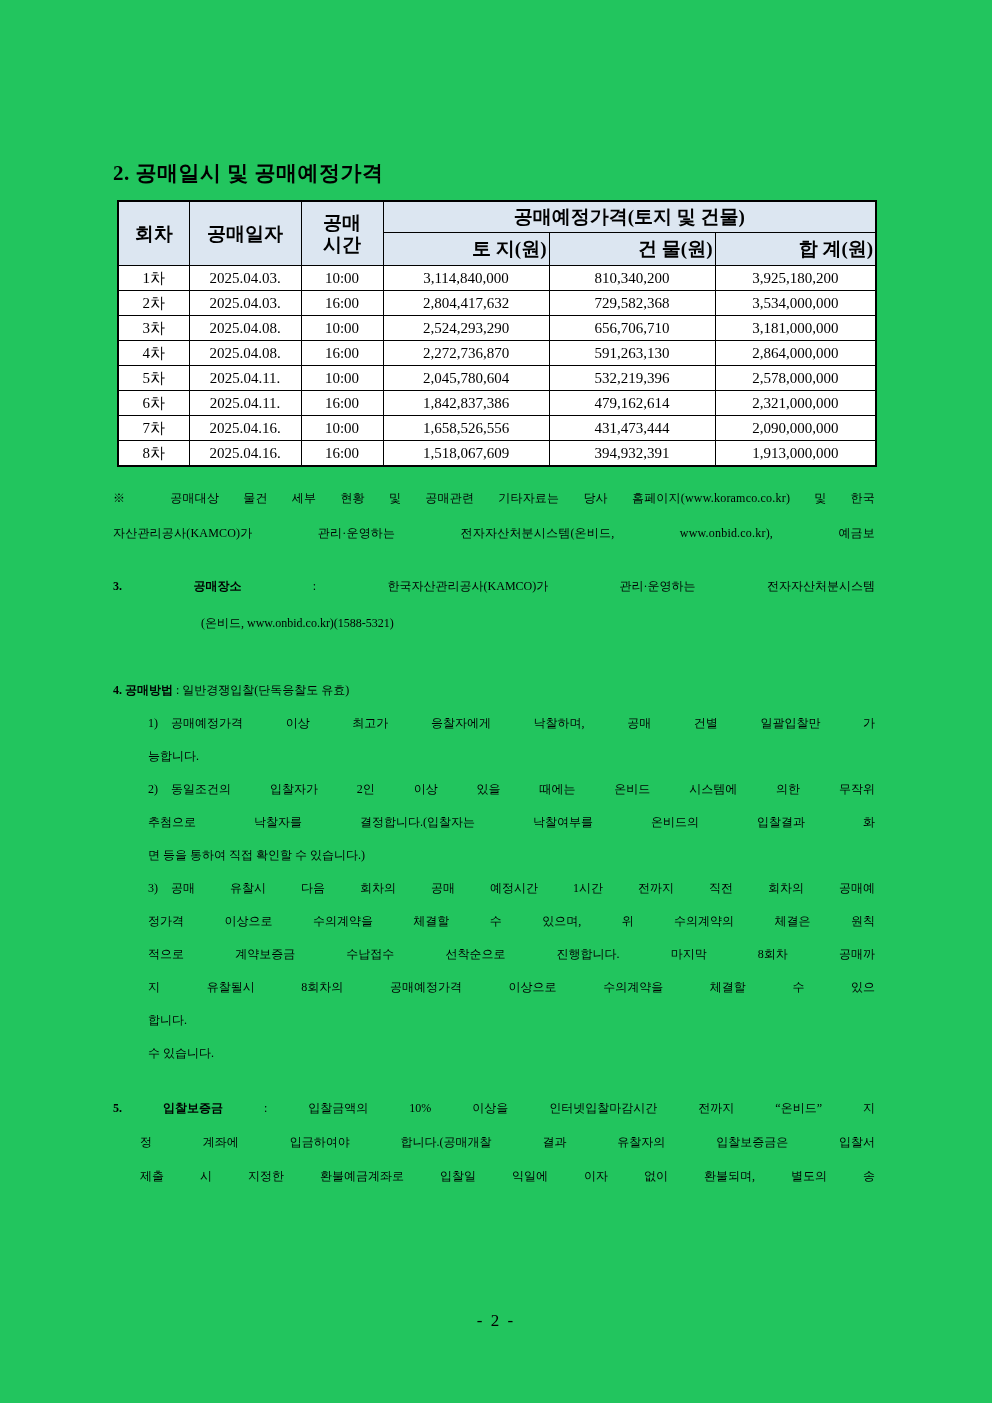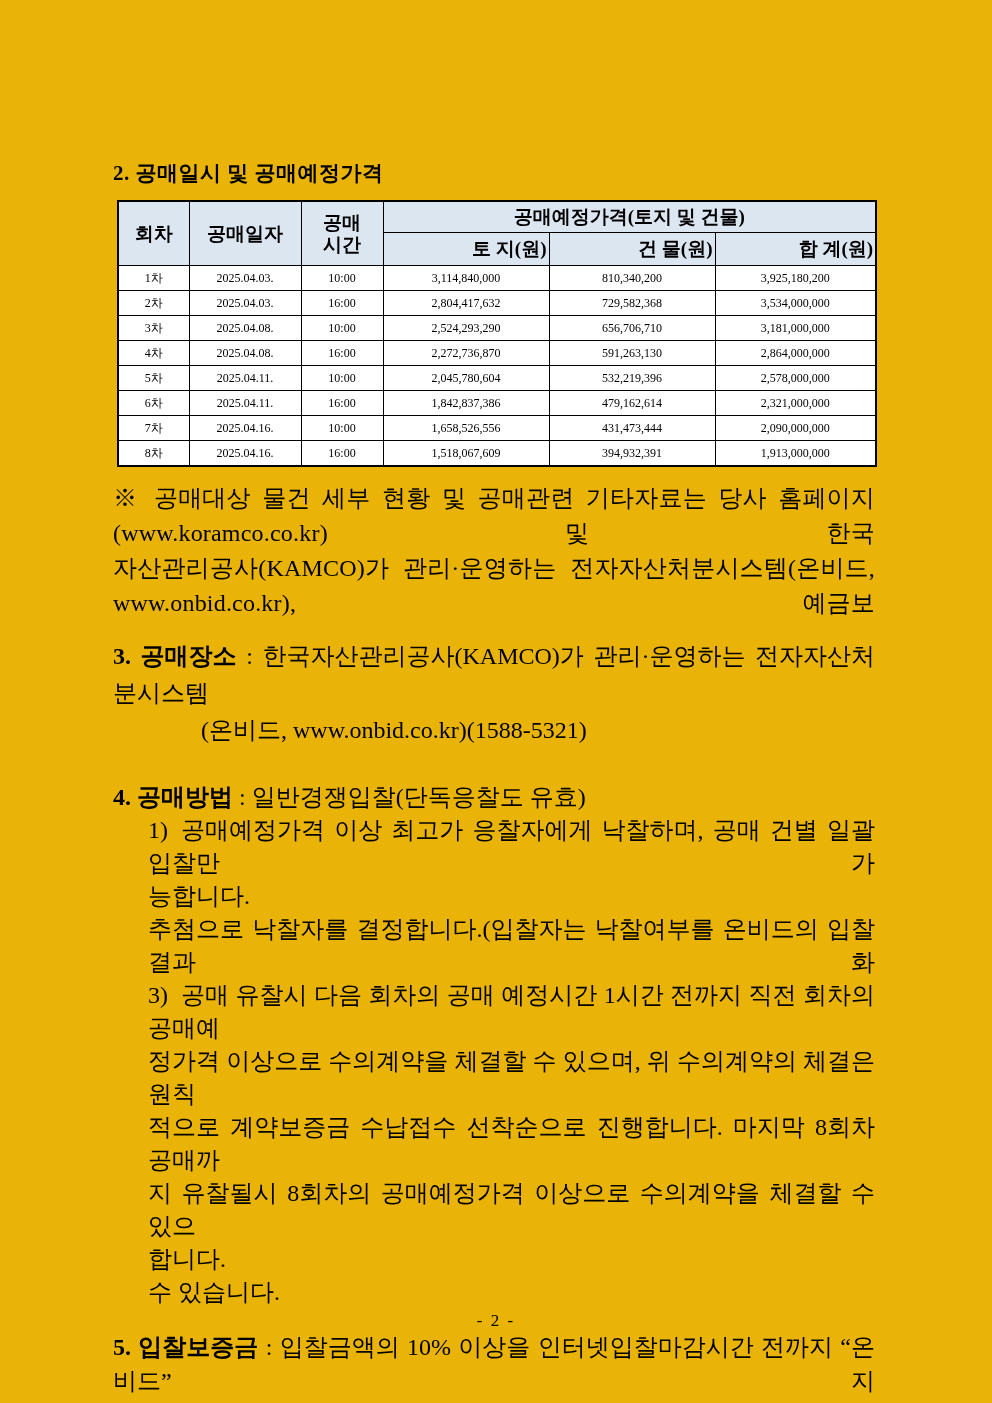--- a/index.html
+++ b/index.html
@@ -1,20 +1,20 @@
 <!DOCTYPE html>
 <html lang="ko"><head>
 <meta charset="utf-8">
 <style>
   html,body { margin:0; padding:0; background:#888; }
   .page {
     position:relative;
     width:992px; height:1403px;
     margin:0 auto;
-    background:#eab308;
+    background:#22c55e;
     color:#000;
     font-family:"Liberation Serif","DejaVu Serif",serif;
     box-sizing:border-box;
     padding:160px 117px 0 113px;
     overflow:hidden;
   }
   .b { font-weight:bold; }
   .h-sec { font-size:21px; font-weight:bold; letter-spacing:0.5px; line-height:26px; }
 
   
@@ -35,27 +35,27 @@
   }
   table.auction thead th {
     background:#dce6f1;
     font-weight:bold;
     font-size:19px;
     line-height:22px;
   }
   table.auction thead tr.r1 th { height:30px; }
   table.auction thead tr.r2 th { height:32px;text-align:right; }
   table.auction tbody td {
-    font-size:12px;
+    font-size:15px;
     height:24px;
     background:#ffffff;
   }
 
   
-  .line { font-size:24px; line-height:34px; }
+  .line { font-size:12px; line-height:34px; }
   .jl { text-align:justify; text-align-last:justify; }
   .note { margin-top:14px; }
   .note .line { line-height:35px; letter-spacing:0.2px; }
   .sec3 { margin-top:17px; }
   .sec3 .indent2 { padding-left:88px; }
   .sec3 .line { line-height:37px; }
   .sec4 { margin-top:32px; }
   .sec4 .line { line-height:33px; }
   .num-item { padding-left:35px; }
   .marker { margin-right:13px; }
@@ -184,21 +184,23 @@
 
   <div class="sec4">
     <div class="line"><span class="b">4. 공매방법</span><span> : </span><span>일반경쟁입찰(단독응찰도 유효)</span></div>
 
     <div class="num-item">
       <div class="line jl"><span class="marker">1)</span><span>공매예정가격 이상 최고가 응찰자에게 낙찰하며, 공매 건별 일괄입찰만 가</span></div>
       <div class="line">능합니다.</div>
     </div>
 
     <div class="num-item">
+      <div class="line jl"><span class="marker">2)</span><span>동일조건의 입찰자가 2인 이상 있을 때에는 온비드 시스템에 의한 무작위</span></div>
       <div class="line jl">추첨으로 낙찰자를 결정합니다.(입찰자는 낙찰여부를 온비드의 입찰결과 화</div>
+      <div class="line">면 등을 통하여 직접 확인할 수 있습니다.)</div>
     </div>
 
     <div class="num-item">
       <div class="line jl"><span class="marker">3)</span><span>공매 유찰시 다음 회차의 공매 예정시간 1시간 전까지 직전 회차의 공매예</span></div>
       <div class="line jl">정가격 이상으로 수의계약을 체결할 수 있으며, 위 수의계약의 체결은 원칙</div>
       <div class="line jl">적으로 계약보증금 수납접수 선착순으로 진행합니다. 마지막 8회차 공매까</div>
       <div class="line jl">지 유찰될시 8회차의 공매예정가격 이상으로 수의계약을 체결할 수 있으</div>
       <div class="line">합니다.</div>
     </div>
 

